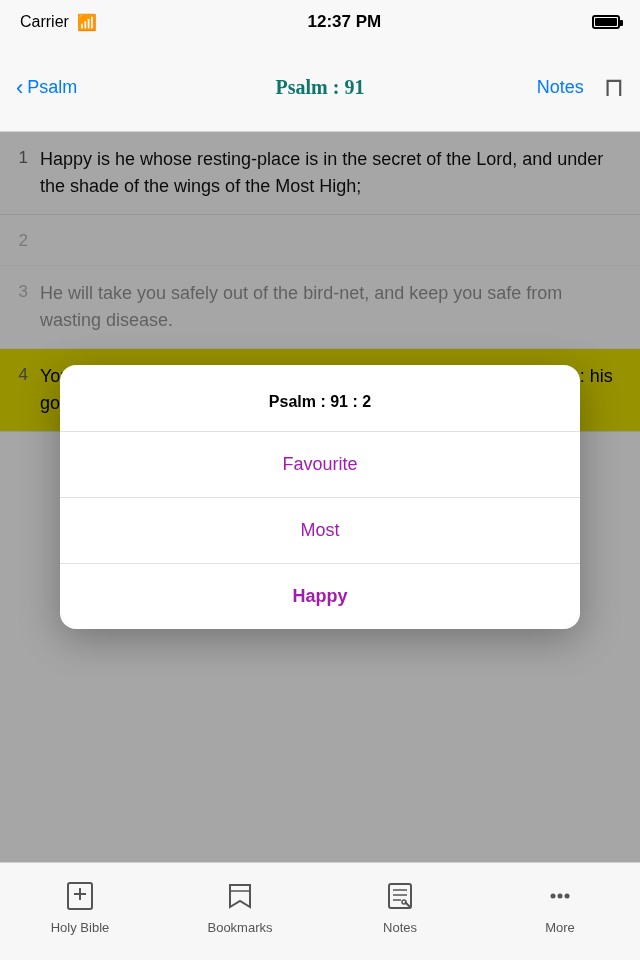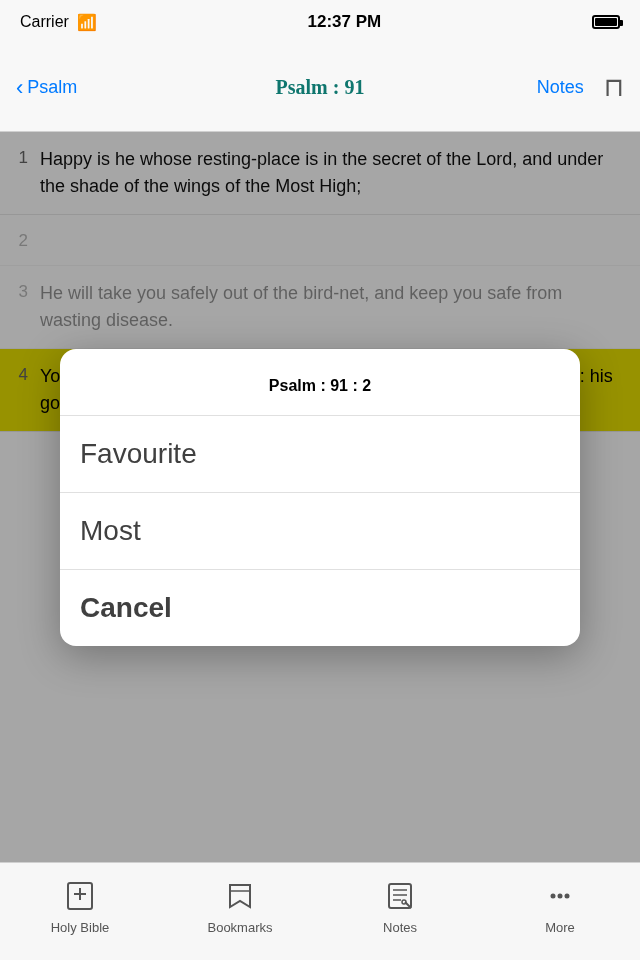--- a/index.html
+++ b/index.html
@@ -152,23 +152,23 @@
       text-align: center;
       font-size: 16px;
       font-weight: 700;
       padding: 28px 20px 20px;
       color: #000;
       border-bottom: 1px solid #e0e0e0;
     }
     .dialog-btn {
       display: block;
       width: 100%;
-      text-align: left;
-      font-size: 28px;
-      color: #404040;
+      text-align: center;
+      font-size: 18px;
+      color: #a21caf;
       padding: 22px 20px;
       border: none;
       background: none;
       cursor: pointer;
       border-bottom: 1px solid #e0e0e0;
     }
     .dialog-btn:last-child {
       border-bottom: none;
     }
     .dialog-btn.cancel {
@@ -262,21 +262,21 @@
   <div class="overlay">
     <div class="dialog">
       <div class="dialog-title">Psalm : 91 : 2</div>
       <button class="dialog-btn">
         <span>Favourite</span>
       </button>
       <button class="dialog-btn">
         <span>Most</span>
       </button>
       <button class="dialog-btn cancel">
-        <span>Cancel</span>
+        <span>Happy</span>
       </button>
     </div>
   </div>
 </div>
 
 <div class="tab-bar">
   <div class="tab-item">
     <div class="tab-icon">
       <svg width="30" height="30" viewBox="0 0 30 30" fill="none" xmlns="http://www.w3.org/2000/svg">
         <rect x="3" y="2" width="24" height="26" rx="2" stroke="#555" stroke-width="2" fill="none"></rect>

